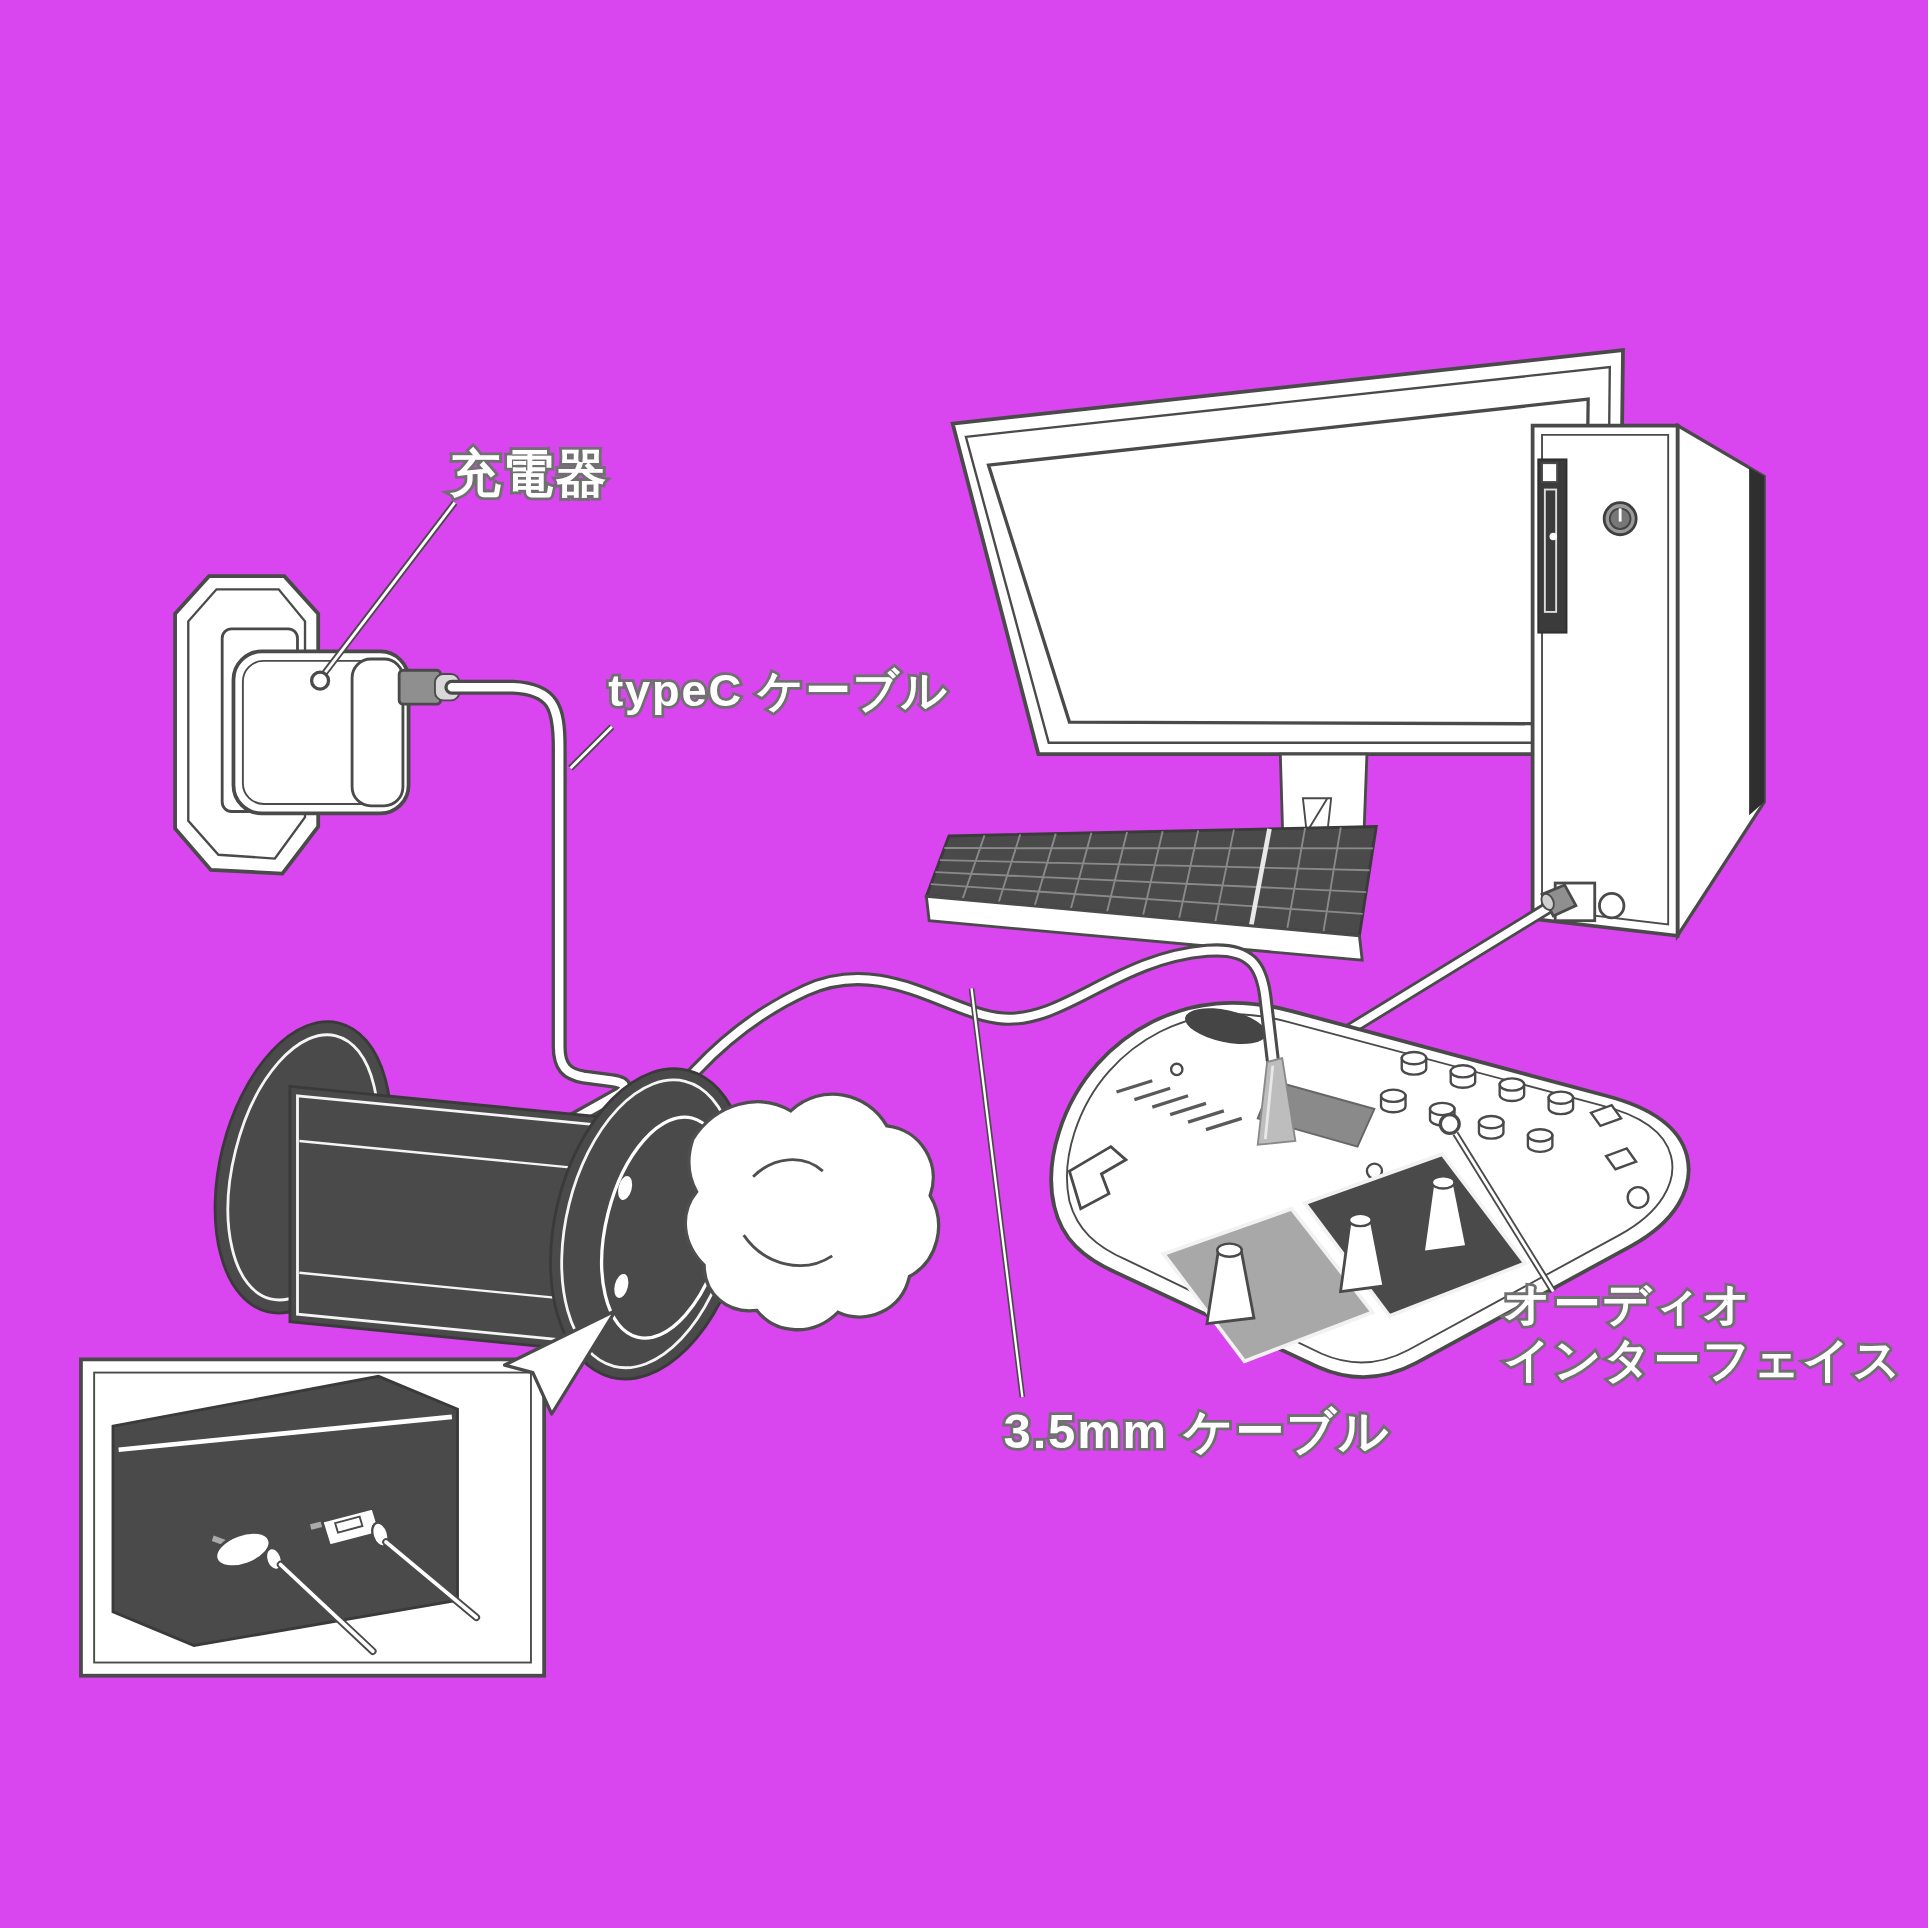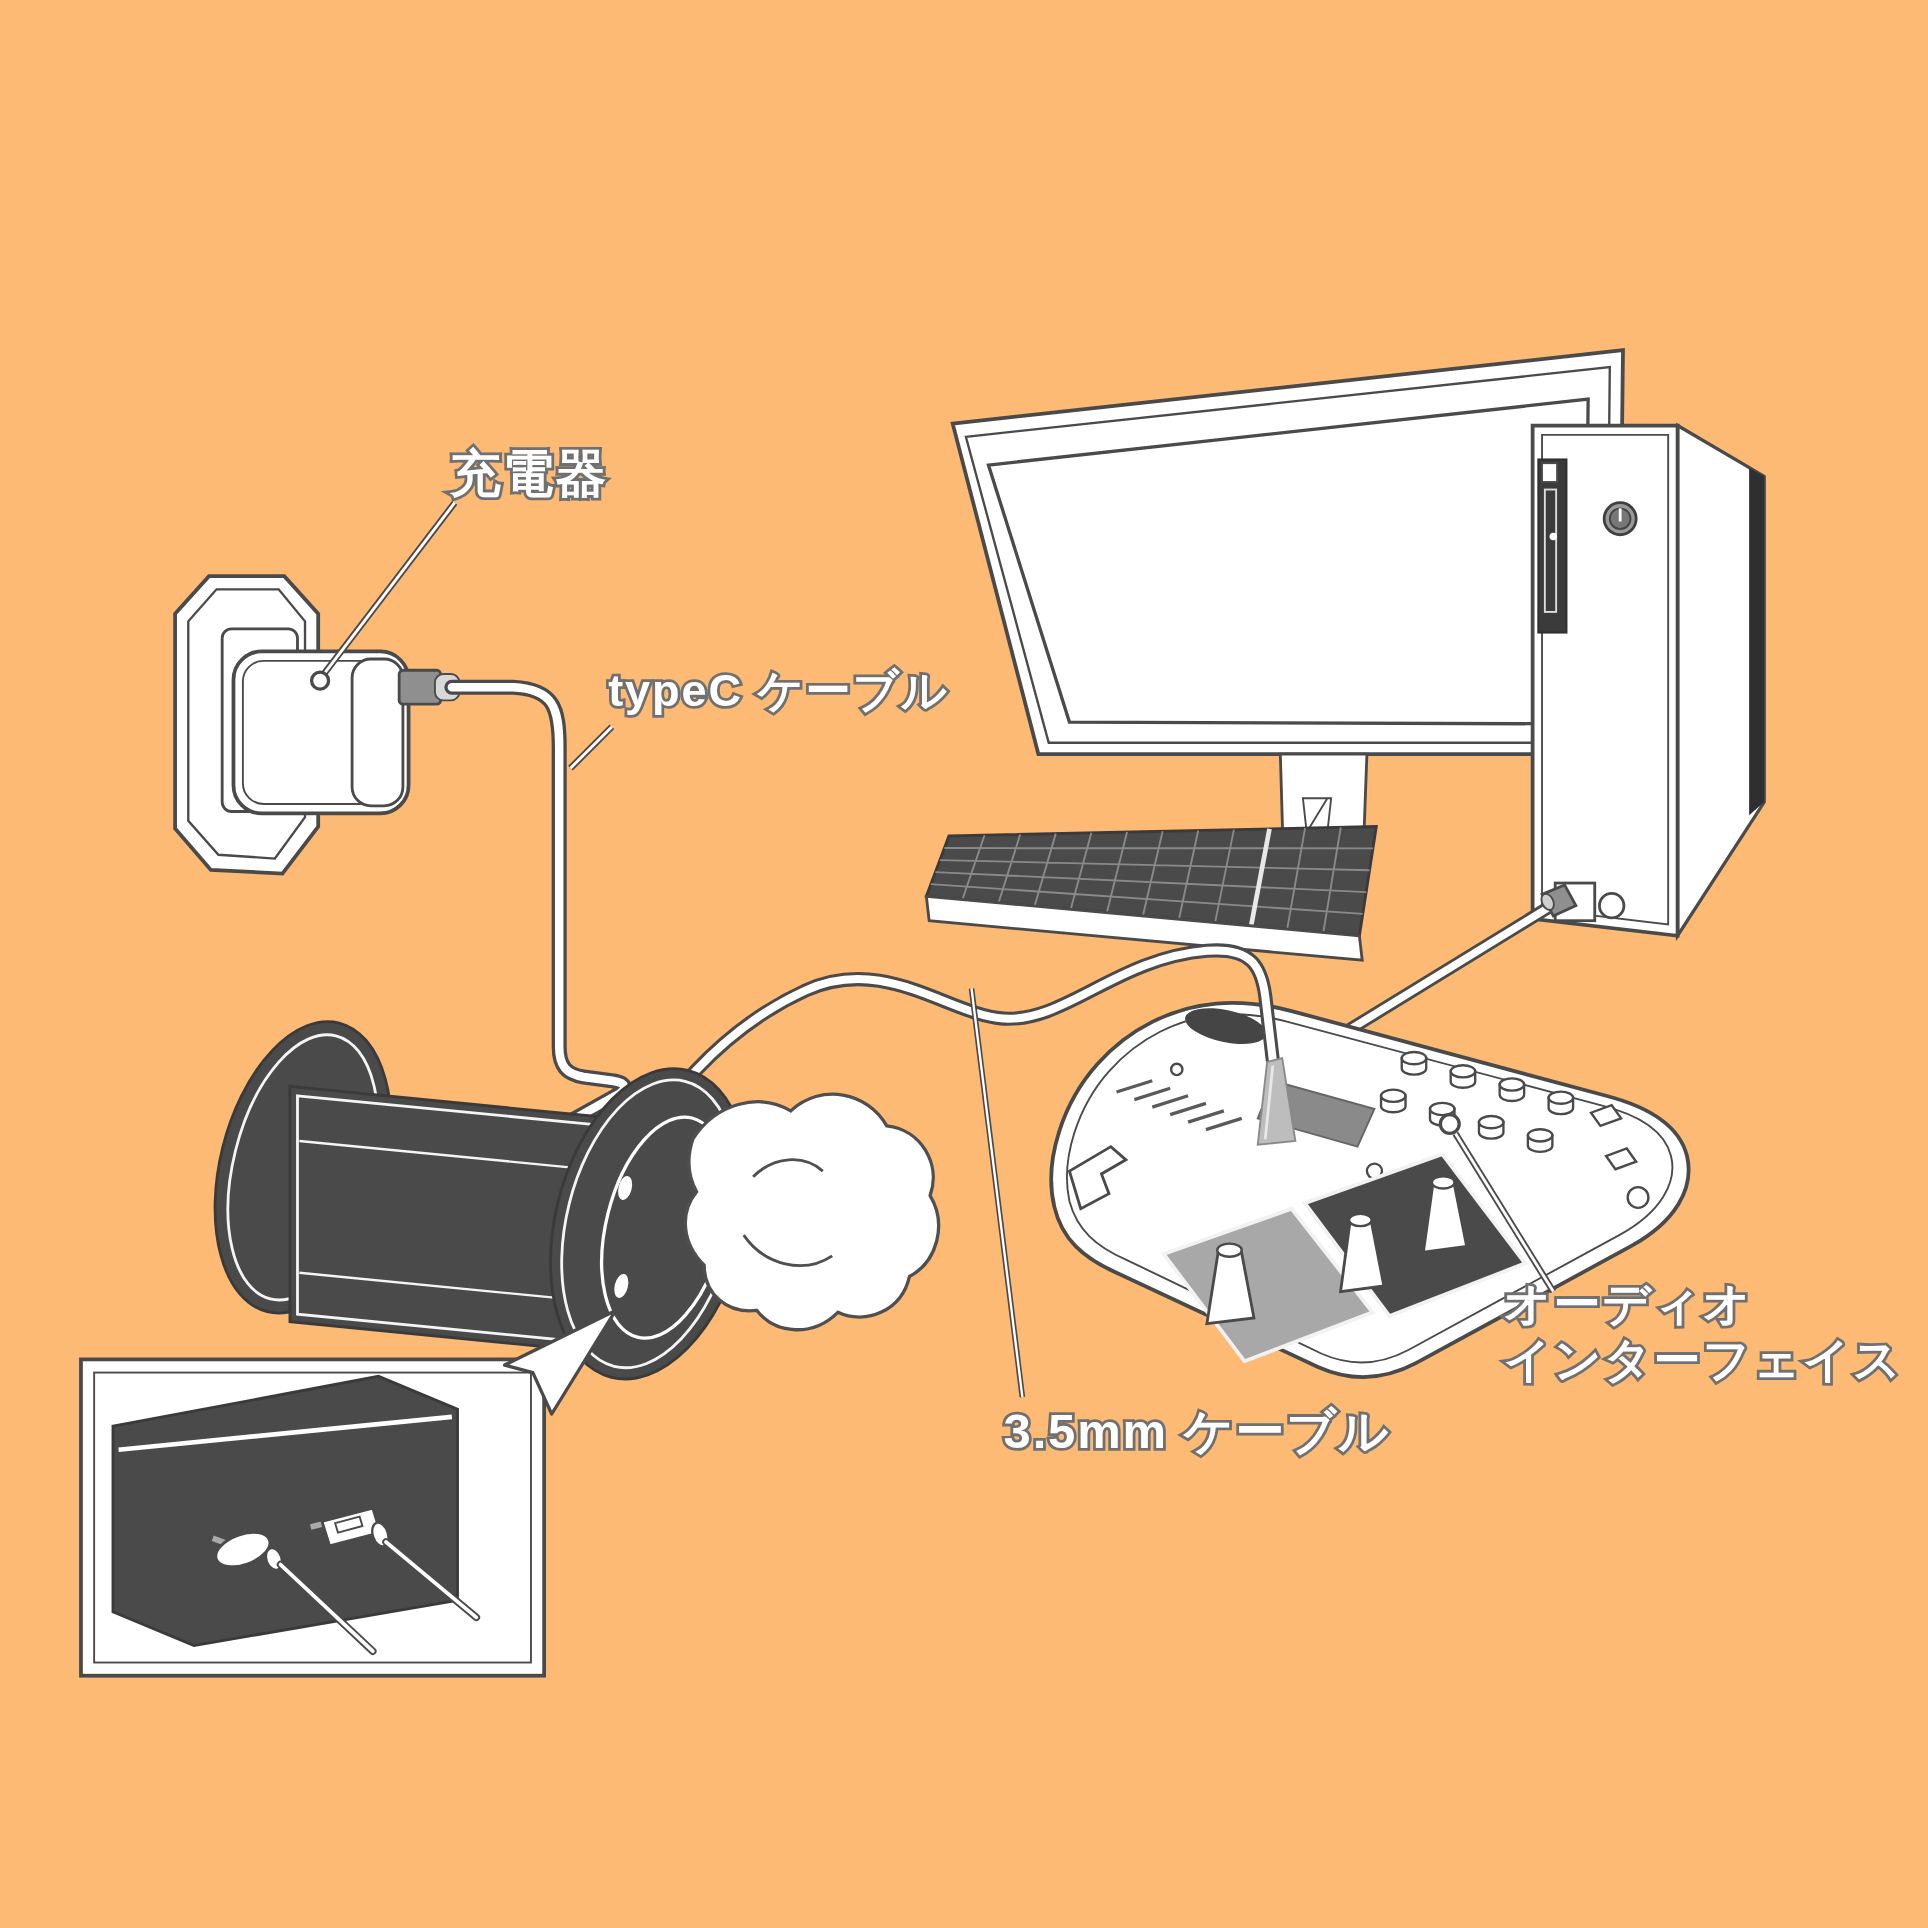--- a/index.html
+++ b/index.html
@@ -1,16 +1,16 @@
 <!DOCTYPE html>
 <html style="font-size:15px"><head>
 <meta charset="utf-8">
 <style>
   html,body{margin:0;padding:0;background:#ffffff;}
-  .stage{position:relative;width:1928px;height:1928px;background:#fdba74;overflow:hidden;}
+  .stage{position:relative;width:1928px;height:1928px;background:#d946ef;overflow:hidden;}
   svg{position:absolute;left:0;top:0;}
   .lbl{font-family:"Liberation Sans","DejaVu Sans",sans-serif;fill:#ffffff;stroke:#707070;stroke-width:6px;paint-order:stroke;letter-spacing:2px;font-weight:bold;}
 </style>
 </head>
 <body>
 
 <div class="stage">
 <svg width="1928" height="1928" viewBox="0 0 2048 2048">
 
   <g>

